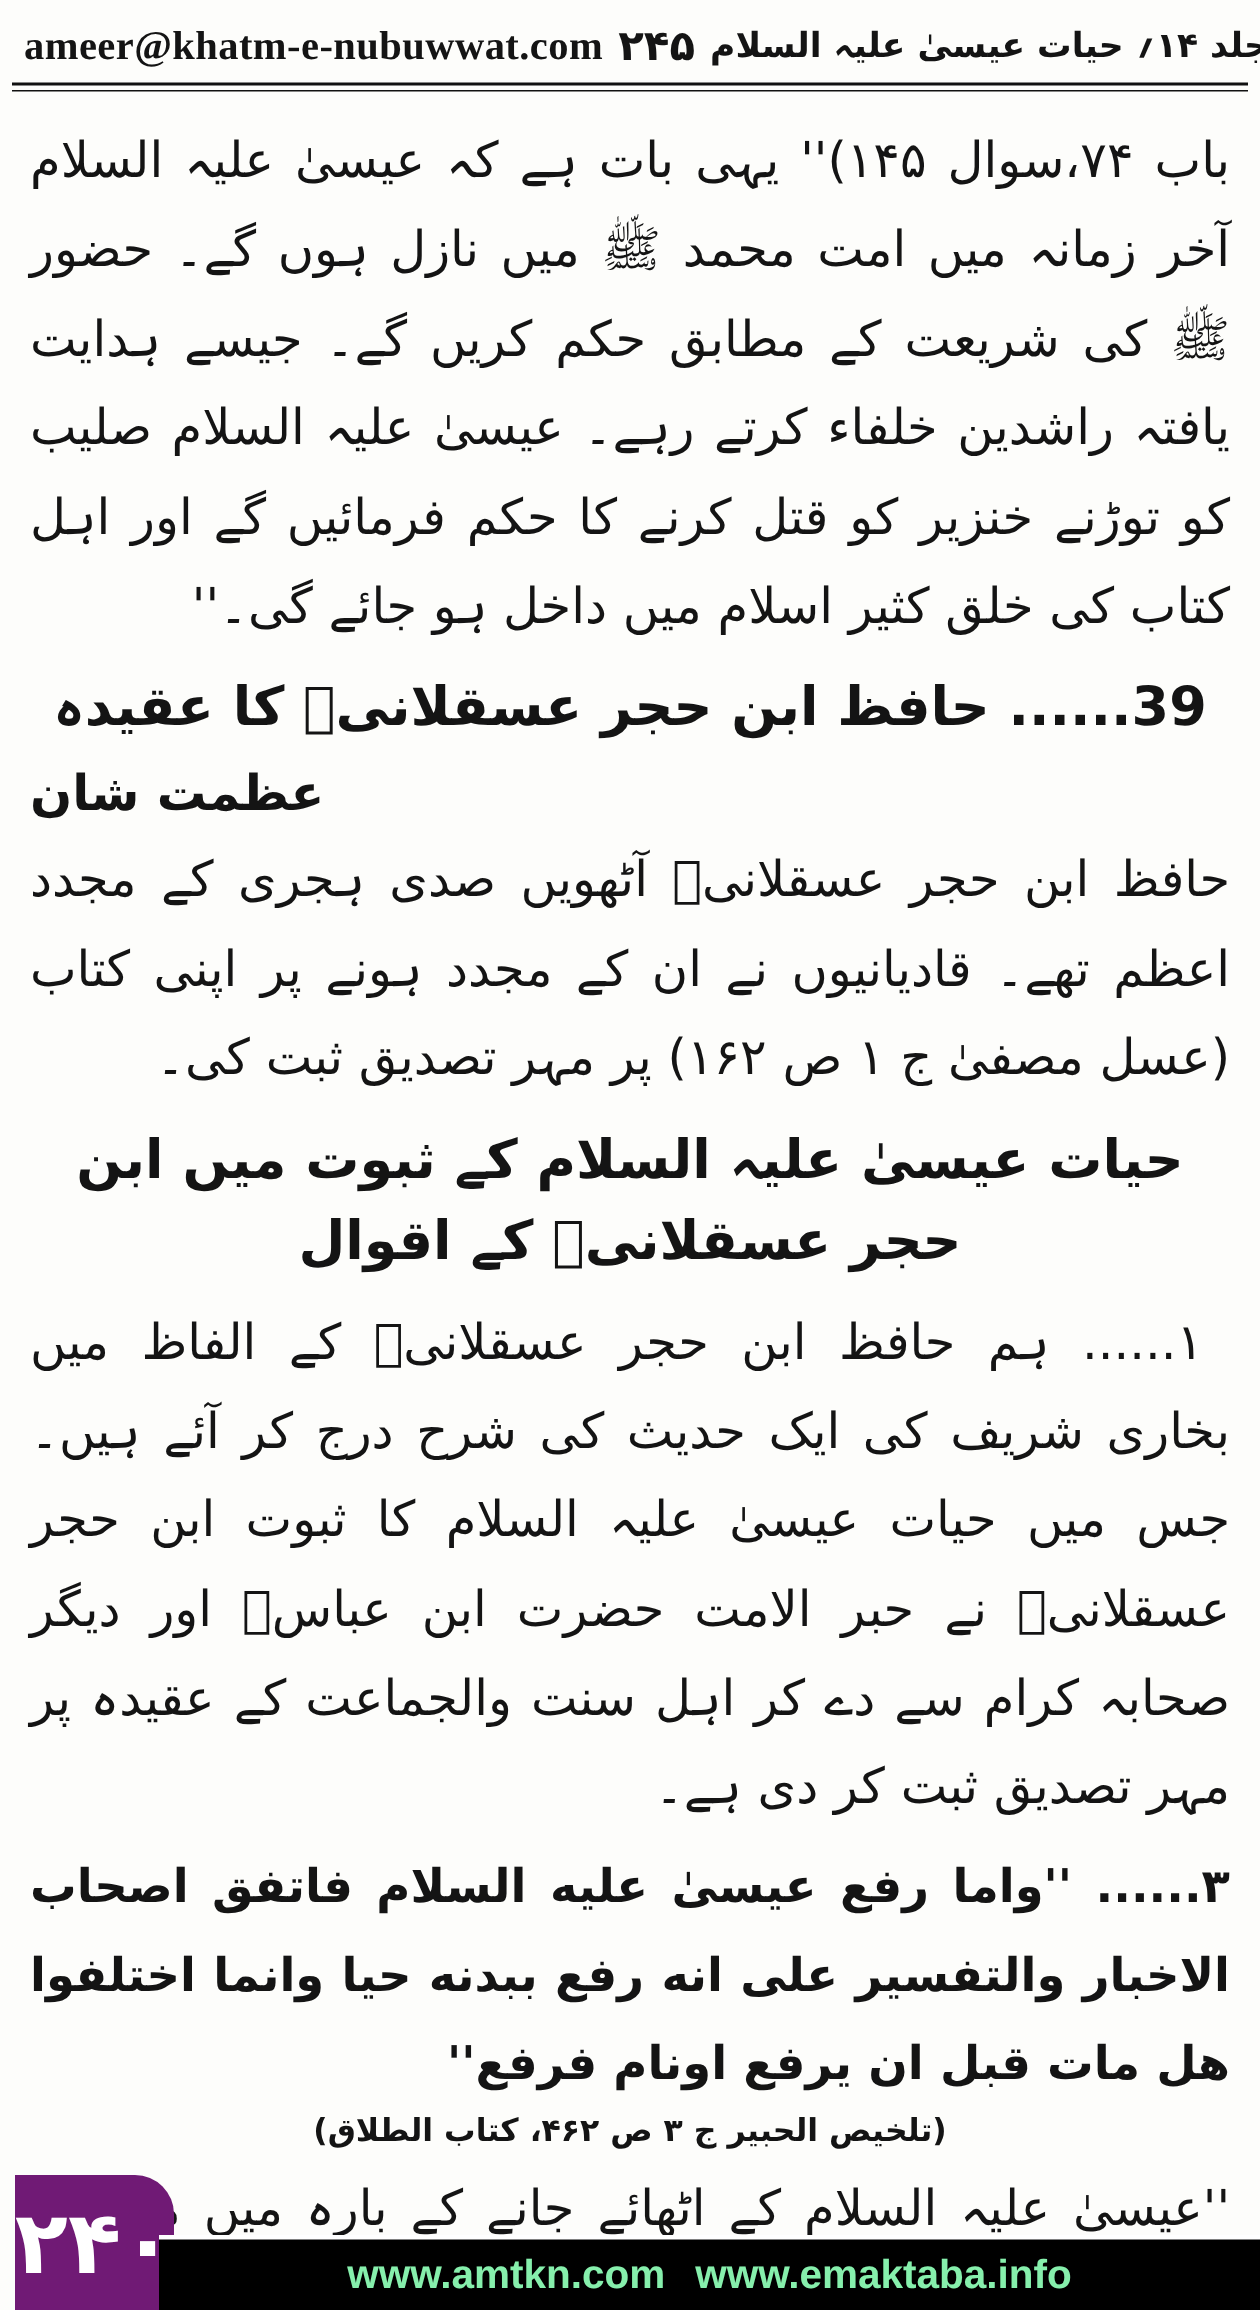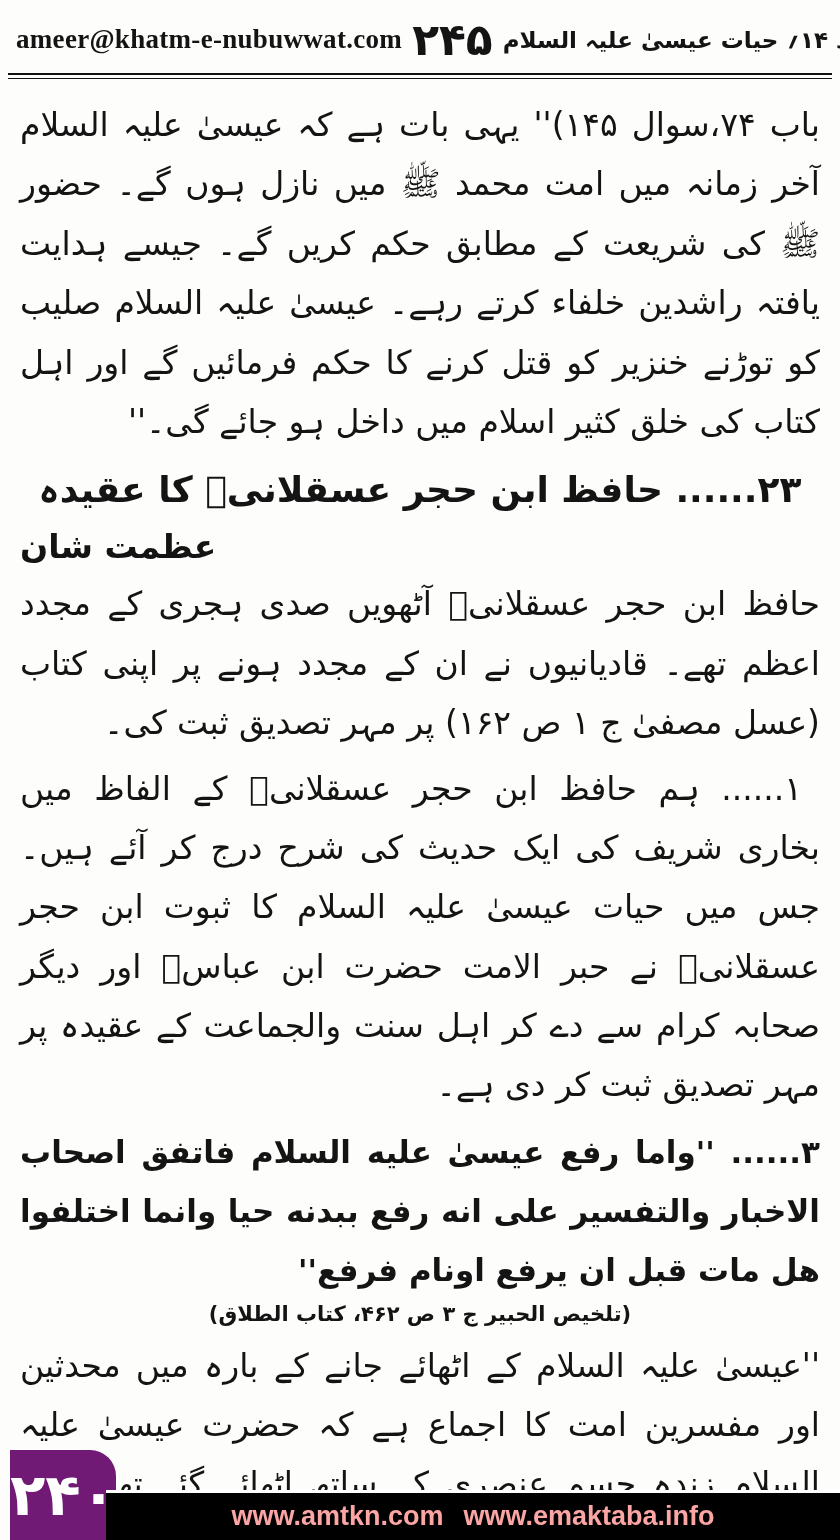--- a/index.html
+++ b/index.html
@@ -11,21 +11,21 @@
   }
   
   .page-header {
     display:flex; align-items:center; justify-content:space-between;
     padding:14px 16px 4px 16px; direction:ltr;
   }
   .hdr-email {
     font-family:"Liberation Serif", serif; font-weight:bold;
     font-size:27px; letter-spacing:0.3px; white-space:nowrap;
   }
-  .hdr-pagenum { font-size:44px; font-weight:bold; padding:0 10px; }
+  .hdr-pagenum { font-size:28px; font-weight:bold; padding:0 10px; }
   .hdr-title { font-size:23px; direction:rtl; white-space:nowrap; font-weight:bold; }
   .hdr-rule {
     margin:4px 8px 0 8px; height:6px;
     border-top:2px solid #111; border-bottom:1px solid #111;
   }
   
   .page-body { direction:rtl; padding:16px 20px 0 20px; }
   .para {
     font-size:33px; line-height:1.8; text-align:justify;
     margin-bottom:6px;
@@ -50,44 +50,45 @@
   
   .page-footer { position:absolute; left:0; right:0; bottom:0; height:94px; }
   .corner-num {
     position:absolute; left:0; bottom:0; width:106px; height:90px;
     background:#701a75; color:#fff; border-top-right-radius:26px;
     display:flex; align-items:center; justify-content:center;
     font-size:58px; font-weight:bold;margin-left:10px;
   }
   .links-bar {
     position:absolute; left:106px; right:0; bottom:0; height:50px;
-    background:#000; color:#fca5a5;
+    background:#000; color:#86efac;
     display:flex; align-items:center; justify-content:center; gap:20px;
     font-family:"Liberation Sans", sans-serif;
     font-weight:bold; font-size:27px; white-space:nowrap;
     border-top:3px solid #fff;
   }
 </style>
 </head>
 <body>
 
 <div class="page">
 
   <header class="page-header">
     <span class="hdr-email">ameer@khatm-e-nubuwwat.com</span>
     <span class="hdr-pagenum">۲۴۵</span>
     <span class="hdr-title">احتساب جلد ۱۴؍ حیات عیسیٰ علیہ السلام</span>
   </header>
   <div class="hdr-rule"></div>
 
   <main class="page-body">
     <p class="para">باب ۷۴،سوال ۱۴۵)'' یہی بات ہے کہ عیسیٰ علیہ السلام آخر زمانہ میں امت محمد ﷺ میں نازل ہوں گے۔ حضور ﷺ کی شریعت کے مطابق حکم کریں گے۔ جیسے ہدایت یافتہ راشدین خلفاء کرتے رہے۔ عیسیٰ علیہ السلام صلیب کو توڑنے خنزیر کو قتل کرنے کا حکم فرمائیں گے اور اہل کتاب کی خلق کثیر اسلام میں داخل ہو جائے گی۔''</p>
-    <h2 class="h-center">۲۳...... حافظ ابن حجر عسقلانیؒ کا عقیدہ</h2>
+    <h2 class="h-center">39...... حافظ ابن حجر عسقلانیؒ کا عقیدہ</h2>
     <h3 class="h-right">عظمت شان</h3>
     <p class="para">حافظ ابن حجر عسقلانیؒ آٹھویں صدی ہجری کے مجدد اعظم تھے۔ قادیانیوں نے ان کے مجدد ہونے پر اپنی کتاب (عسل مصفیٰ ج ۱ ص ۱۶۲) پر مہر تصدیق ثبت کی۔</p>
+    <h2 class="h-center">حیات عیسیٰ علیہ السلام کے ثبوت میں ابن حجر عسقلانیؒ کے اقوال</h2>
     <p class="para para-num">۱...... ہم حافظ ابن حجر عسقلانیؒ کے الفاظ میں بخاری شریف کی ایک حدیث کی شرح درج کر آئے ہیں۔ جس میں حیات عیسیٰ علیہ السلام کا ثبوت ابن حجر عسقلانیؒ نے حبر الامت حضرت ابن عباسؓ اور دیگر صحابہ کرام سے دے کر اہل سنت والجماعت کے عقیدہ پر مہر تصدیق ثبت کر دی ہے۔</p>
     <p class="arabic">۳...... ''واما رفع عیسیٰ علیه السلام فاتفق اصحاب الاخبار والتفسیر علی انه رفع ببدنه حیا وانما اختلفوا هل مات قبل ان یرفع اونام فرفع''</p>
     <p class="reference">(تلخیص الحبیر ج ۳ ص ۴۶۲، کتاب الطلاق)</p>
     <p class="para">''عیسیٰ علیہ السلام کے اٹھائے جانے کے بارہ میں محدثین اور مفسرین امت کا اجماع ہے کہ حضرت عیسیٰ علیہ السلام زندہ جسم عنصری کے ساتھ اٹھائے گئے تھے۔ اگر کسی نے اختلاف کیا ہے تو اس بارہ میں کہ وہ رفع جسمانی سے پہلے فوت ہوئے تھے یا سو گئے تھے۔''</p>
 
   </main>
 
   <footer class="page-footer">
     <div class="corner-num">۲۴۰</div>
     <div class="links-bar">

